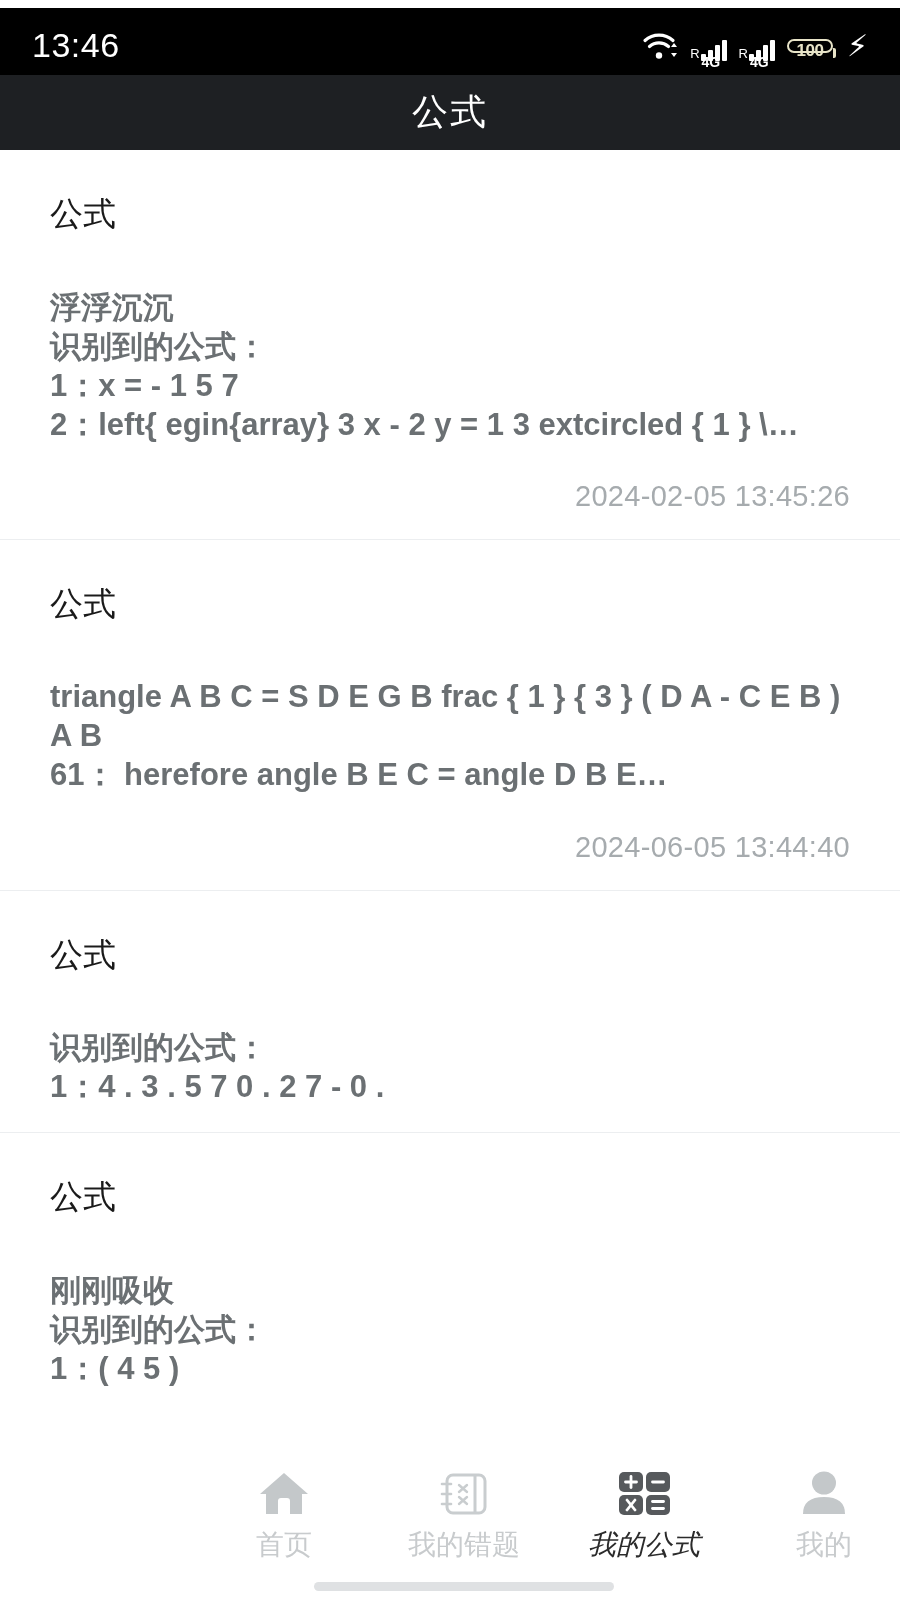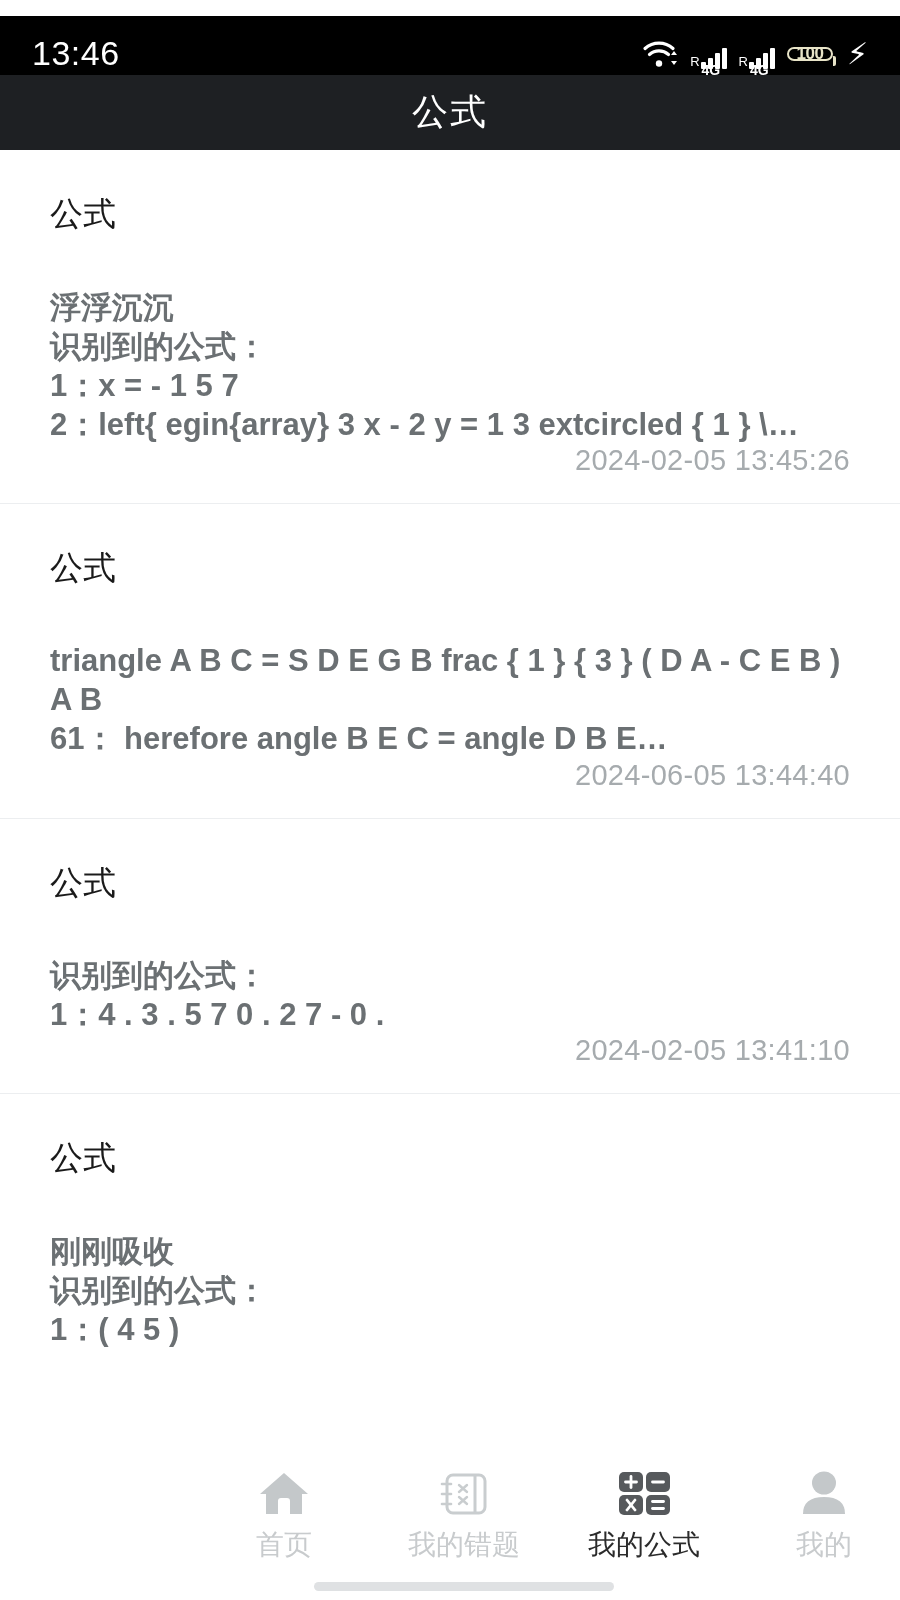--- a/index.html
+++ b/index.html
@@ -6,42 +6,42 @@
   html, body {
     width:900px; height:1600px;
     background:#ffffff;
     font-family:"Liberation Sans","DejaVu Sans",sans-serif;
     overflow:hidden;
   }
   #phone { position:relative; width:900px; height:1600px; background:#fff; }
 
   
   .statusbar {
-    position:absolute; top:16px; left:0; width:900px; height:75px;
+    position:absolute; top:8px; left:0; width:900px; height:75px;
     background:#000; color:#fff;
     display:flex; align-items:center; justify-content:space-between;
     padding:0 32px;
     gap:21px;
   }
   .sb-time { font-size:34px; letter-spacing:0.5px; font-weight:400; color:#fff; }
   .sb-icons { display:flex; align-items:center; gap:12px; }
   .sb-ico { display:flex; align-items:flex-end; }
 
   
   .sig { display:flex; align-items:flex-end; height:30px; }
   .sig-r { font-size:13px; line-height:1; color:#fff; margin-right:1px; align-self:flex-end; padding-bottom:1px;}
   .sig-g { position:relative; display:flex; align-items:flex-end; gap:2px; height:30px; }
   .sig-4g { position:absolute; top:-2px; left:1px; font-size:14px; line-height:1; font-weight:700; color:#fff;margin-top:26px; }
   .bar { width:5px; background:#fff; border-radius:1px; }
   .b1{height:7px;} .b2{height:11px;} .b3{height:16px;} .b4{height:21px;}
   .sig-bars { display:flex; align-items:flex-end; gap:2px; margin-top:14px; }
 
   .batt {
     width:46px; height:14px; border:2.5px solid #e8e4c8; border-radius:7px;
-    display:flex; align-items:center; justify-content:center; position:relative;
+    display:flex; align-items:flex-start; justify-content:center; position:relative;
   }
   .batt:after {
     content:""; position:absolute; right:-5px; top:7px; width:3px; height:10px;
     background:#e8e4c8; border-radius:0 2px 2px 0;
   }
   .batt span { font-size:17px; color:#e8e4c8; font-weight:600; letter-spacing:-0.5px; }
   .bolt { font-size:30px; color:#fff; line-height:1; margin-left:2px; }
 
   
   .header {
@@ -64,38 +64,38 @@
   .card:last-child { border-bottom:none; }
   .card-title {
     font-size:33px; color:#1a1a1a; font-weight:400; line-height:1.2;
     margin-bottom:54px;
   }
   .card-body {
     font-size:31px; color:#6b7073; line-height:1.26; font-weight:700;
     word-break:break-word; white-space:pre-line;
   }
   .card-time {
-    text-align:right;
+    margin-top:36px; text-align:right;
     font-size:29px; color:#a6abae; font-weight:400; letter-spacing:0.3px;
   }
 
   
   .tabbar {
     position:absolute; bottom:0; left:14px; width:900px; height:145px;
     background:#ffffff;
     display:flex; align-items:flex-start; justify-content:flex-end;
     padding-top:8px;
   }
   .tab {
     width:180px; display:flex; flex-direction:column;
     align-items:center; justify-content:flex-start; gap:6px;
   }
   .tab-icon { height:62px; display:flex; align-items:center; justify-content:center; }
   .tab-label { font-size:28px; color:#c8cbcd; line-height:1; }
-  .tab.active .tab-label { color:#2b2b2b; }
+  .tab.active .tab-label { color:#2b2b2b;font-style:italic; }
 
   .gesture {
     position:absolute; bottom:9px; left:50%; transform:translateX(-50%);
     width:300px; height:9px; border-radius:6px; background:#dfe1e3;
   }
 </style>
 </head>
 <body>
 
 <div id="phone">
@@ -166,21 +166,20 @@
       <div class="card-title">公式</div>
       <div class="card-body">triangle A B C = S D E G B frac { 1 } { 3 } ( D A - C E B ) A B
 61：  herefore angle B E C = angle D B E…</div>
       <div class="card-time">2024-06-05 13:44:40</div>
     </div>
 
     <div class="card">
       <div class="card-title">公式</div>
       <div class="card-body">识别到的公式：
 1：4 . 3 . 5 7   0 . 2 7 - 0 .</div>
-      <div class="card-time">2024-02-05 13:41:10</div>
     </div>
 
     <div class="card">
       <div class="card-title">公式</div>
       <div class="card-body">刚刚吸收
 识别到的公式：
 1：( 4 5 )</div>
     </div>
 
   </div>

